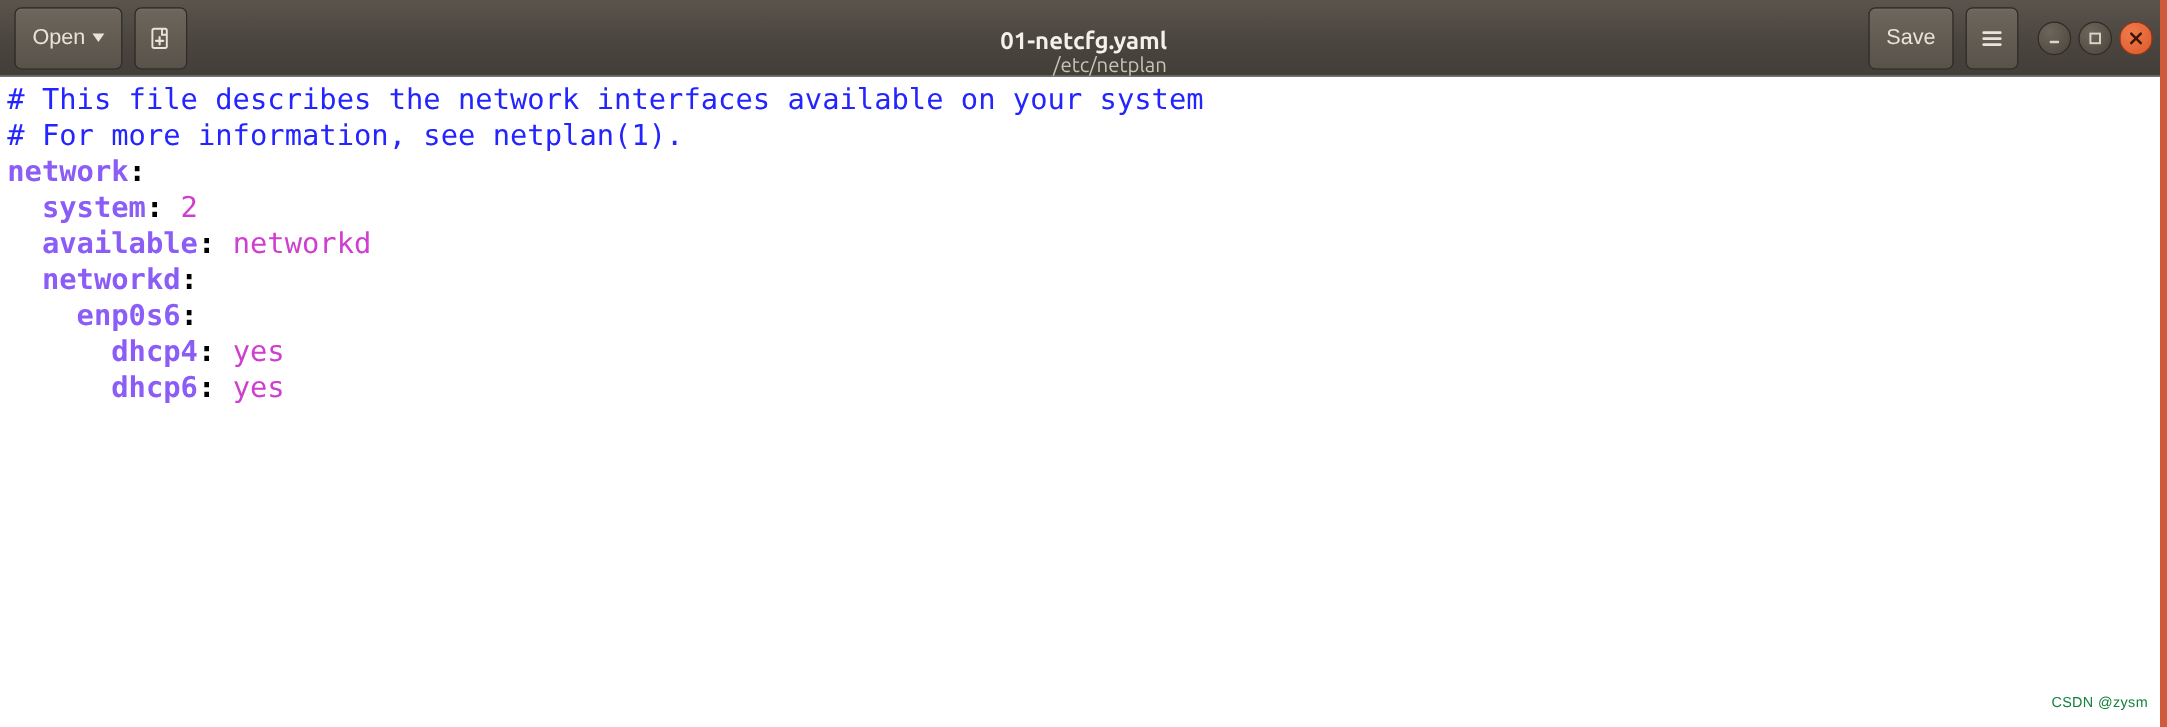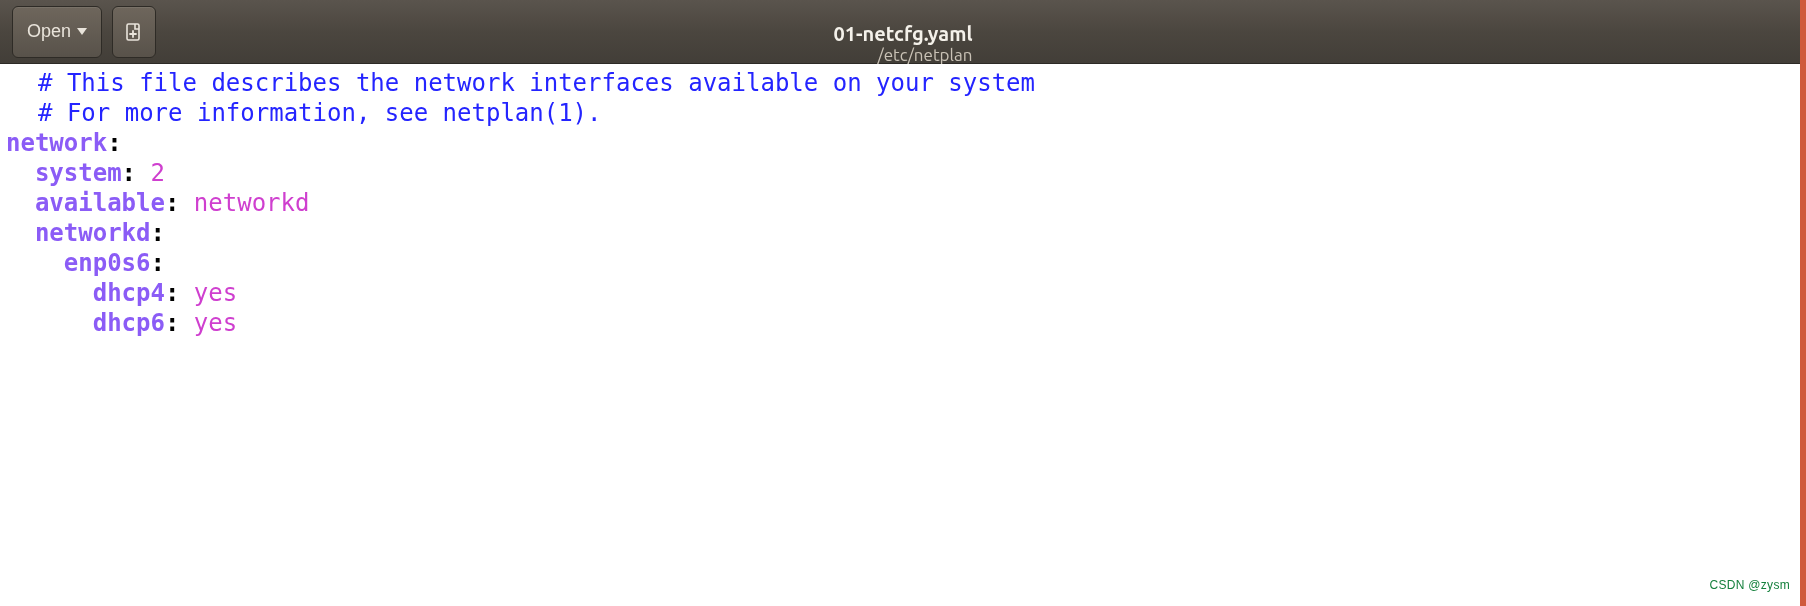--- a/index.html
+++ b/index.html
@@ -83,21 +83,21 @@
       height: calc(606px - 64px);
       background: #ffffff;
       padding: 4px 6px;
       font-family: "DejaVu Sans Mono","Ubuntu Mono","Menlo",monospace;
       font-size: 24px;
       line-height: 30px;
       white-space: pre;
       overflow: hidden;
       position: relative;
     }
-    .tok-comment { color: #2424ff; margin-left: 32px; }
+    .tok-comment { color: #2424ff; }
     .tok-key     { color: #8b5cf6; font-weight: 700; }
     .tok-colon   { color: #000000; font-weight: 700; }
     .tok-scalar  { color: #cf3fcf; }
 
     .watermark {
       position: absolute;
       right: 16px;
       bottom: 6px;
       font-family: sans-serif;
       font-size: 12px;
@@ -129,20 +129,50 @@
       <path d="M11 2v5h4" fill="none" stroke="#e9e4db" stroke-width="1.6"></path>
       <path d="M9 9v6M6 12h6" stroke="#e9e4db" stroke-width="1.8" stroke-linecap="round"></path>
     </svg>
   </button>
 
   <div class="title-center">
     <div class="title-filename">01-netcfg.yaml</div>
     <div class="title-path">/etc/netplan</div>
   </div>
 
+  <div class="right-group">
+    <button class="hbtn">
+      <span>Save</span>
+    </button>
+    <button class="hbtn icon-only">
+      <svg width="20" height="20" viewBox="0 0 20 20">
+        <rect x="2" y="4" width="16" height="2.3" rx="1" fill="#e9e4db"></rect>
+        <rect x="2" y="9" width="16" height="2.3" rx="1" fill="#e9e4db"></rect>
+        <rect x="2" y="14" width="16" height="2.3" rx="1" fill="#e9e4db"></rect>
+      </svg>
+    </button>
+
+    <div class="wincontrols">
+      <div class="wc">
+        <svg width="14" height="14" viewBox="0 0 14 14">
+          <rect x="3" y="9" width="8" height="2" rx="1" fill="#ddd6c9"></rect>
+        </svg>
+      </div>
+      <div class="wc">
+        <svg width="14" height="14" viewBox="0 0 14 14">
+          <rect x="3" y="3" width="8" height="8" fill="none" stroke="#ddd6c9" stroke-width="1.6"></rect>
+        </svg>
+      </div>
+      <div class="wc close">
+        <svg width="14" height="14" viewBox="0 0 14 14">
+          <path d="M3 3l8 8M11 3l-8 8" stroke="#3a1608" stroke-width="2" stroke-linecap="round"></path>
+        </svg>
+      </div>
+    </div>
+  </div>
 </div>
 
 <div class="editor"><span class="tok-comment"># This file describes the network interfaces available on your system</span>
 <span class="tok-comment"># For more information, see netplan(1).</span>
 <span class="tok-key">network</span><span class="tok-colon">:</span>
 <span>  </span><span class="tok-key">system</span><span class="tok-colon">: </span><span class="tok-scalar">2</span>
 <span>  </span><span class="tok-key">available</span><span class="tok-colon">: </span><span class="tok-scalar">networkd</span>
 <span>  </span><span class="tok-key">networkd</span><span class="tok-colon">:</span>
 <span>    </span><span class="tok-key">enp0s6</span><span class="tok-colon">:</span>
 <span>      </span><span class="tok-key">dhcp4</span><span class="tok-colon">: </span><span class="tok-scalar">yes</span>

